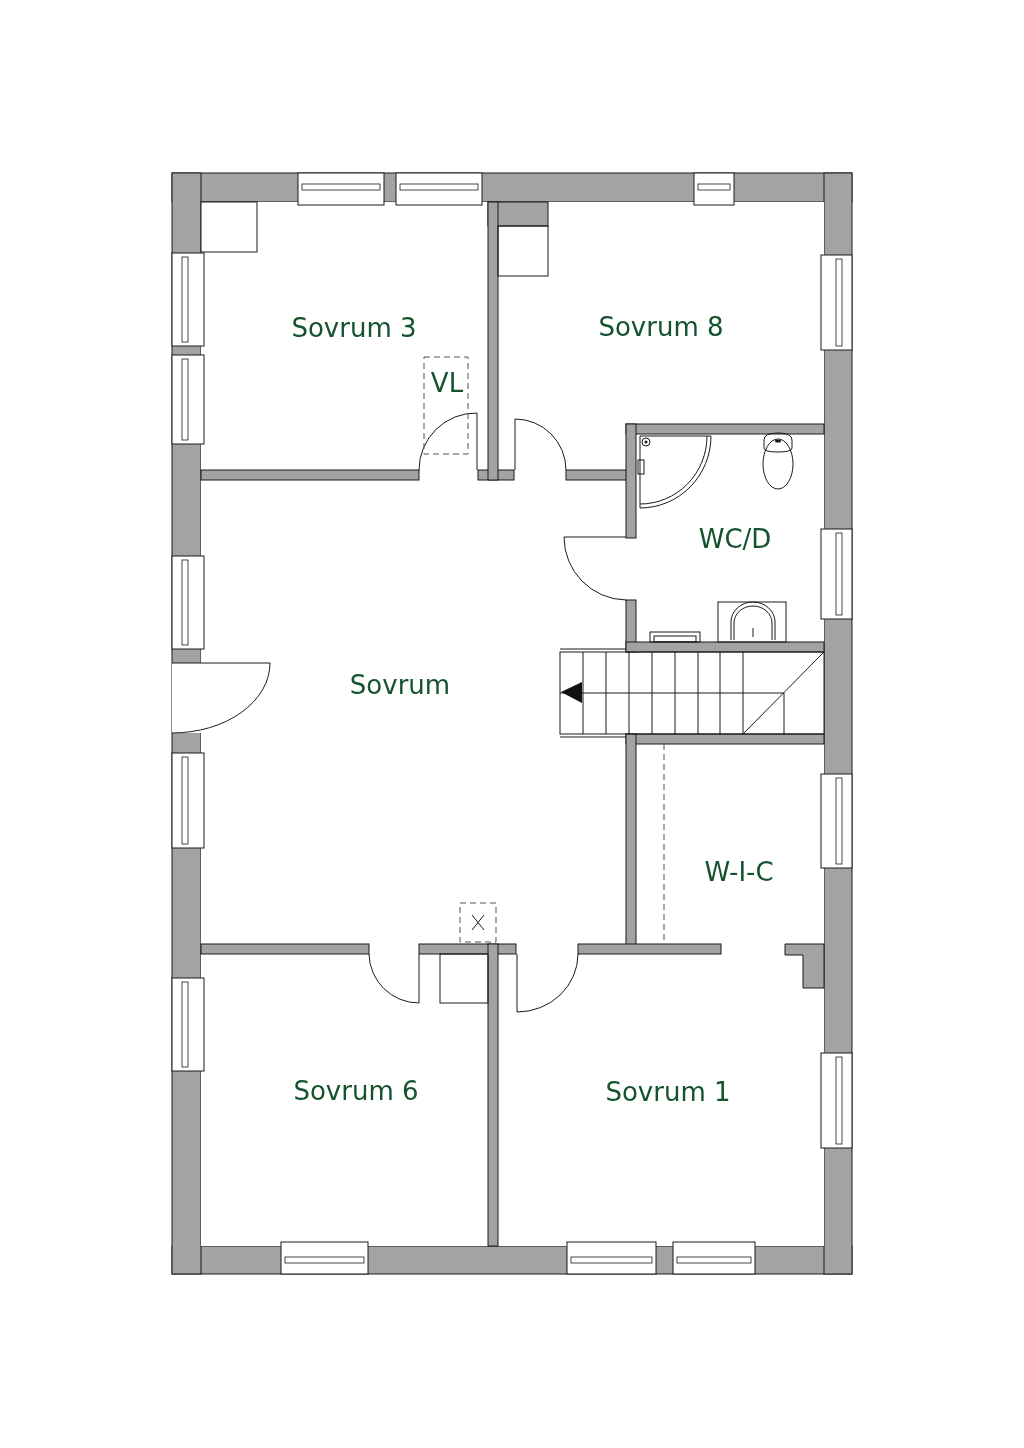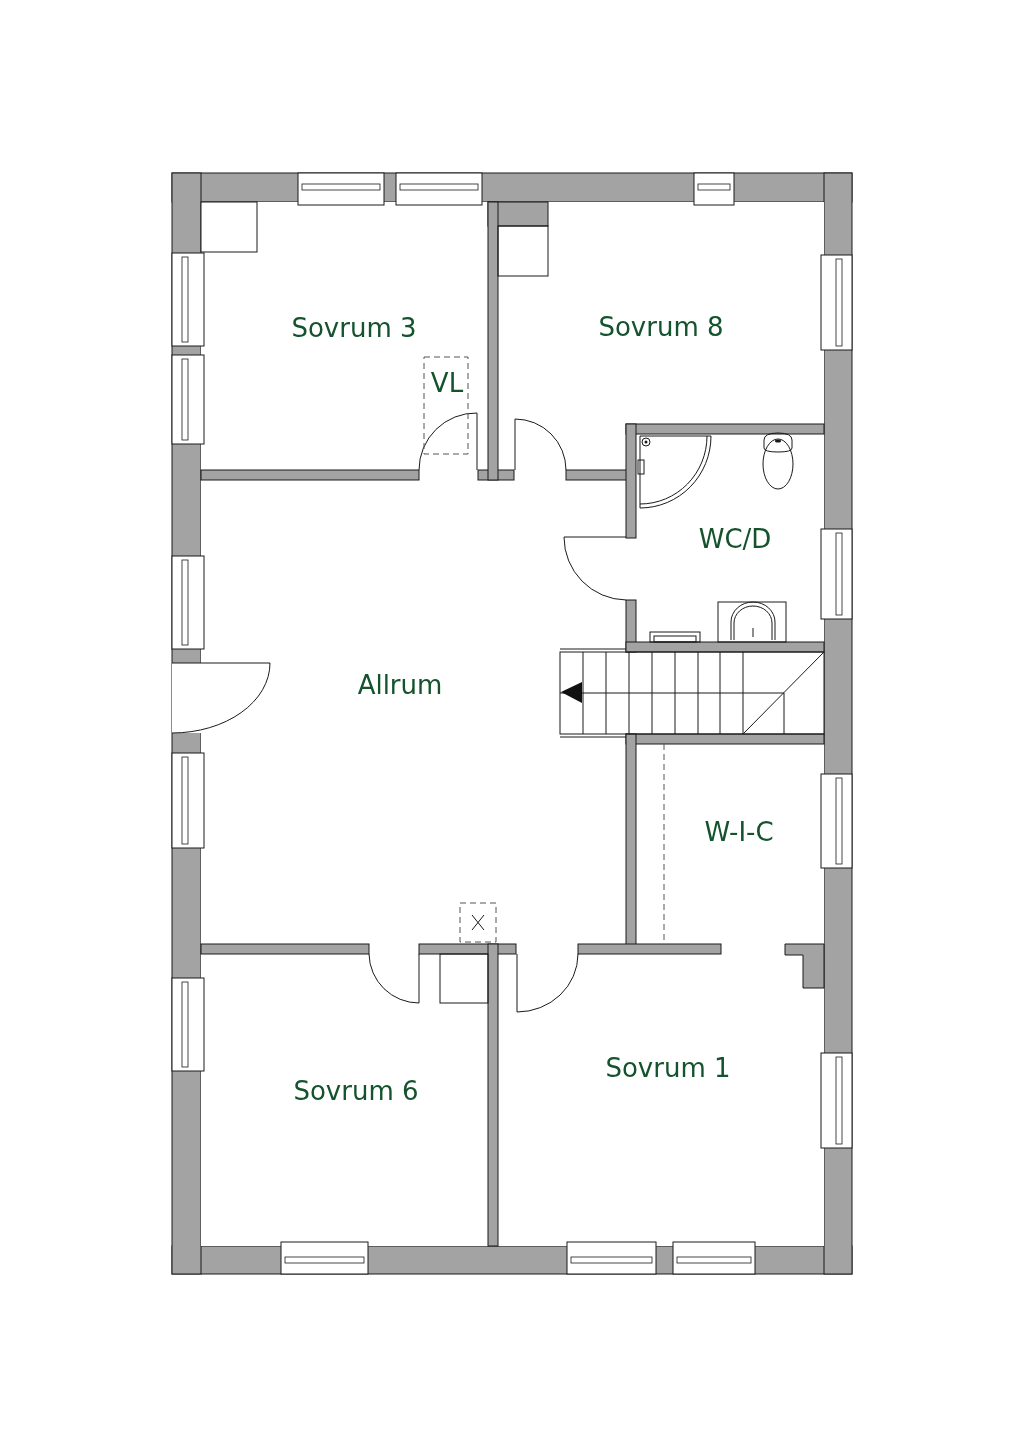--- a/index.html
+++ b/index.html
@@ -225,16 +225,16 @@
     <line class="line" x1="743" y1="734" x2="824" y2="652"></line>
     <line class="line" x1="784" y1="693" x2="784" y2="734"></line>
     <polygon points="561,692 582,682 582,703" fill="#111"></polygon>
   </g>
 </svg>
 
 <div class="label" style="left:354px;top:328px">Sovrum 3</div>
 <div class="label" style="left:661px;top:327px">Sovrum 8</div>
 <div class="label" style="left:447px;top:383px">VL</div>
 <div class="label" style="left:735px;top:539px">WC/D</div>
-<div class="label" style="left:400px;top:685px">Allrum</div>
-<div class="label" style="left:739px;top:832px">W-I-C</div>
+<div class="label" style="left:400px;top:685px">Sovrum</div>
+<div class="label" style="left:739px;top:872px">W-I-C</div>
 <div class="label" style="left:356px;top:1091px">Sovrum 6</div>
-<div class="label" style="left:668px;top:1068px">Sovrum 1</div>
+<div class="label" style="left:668px;top:1092px">Sovrum 1</div>
 
 </body></html>

